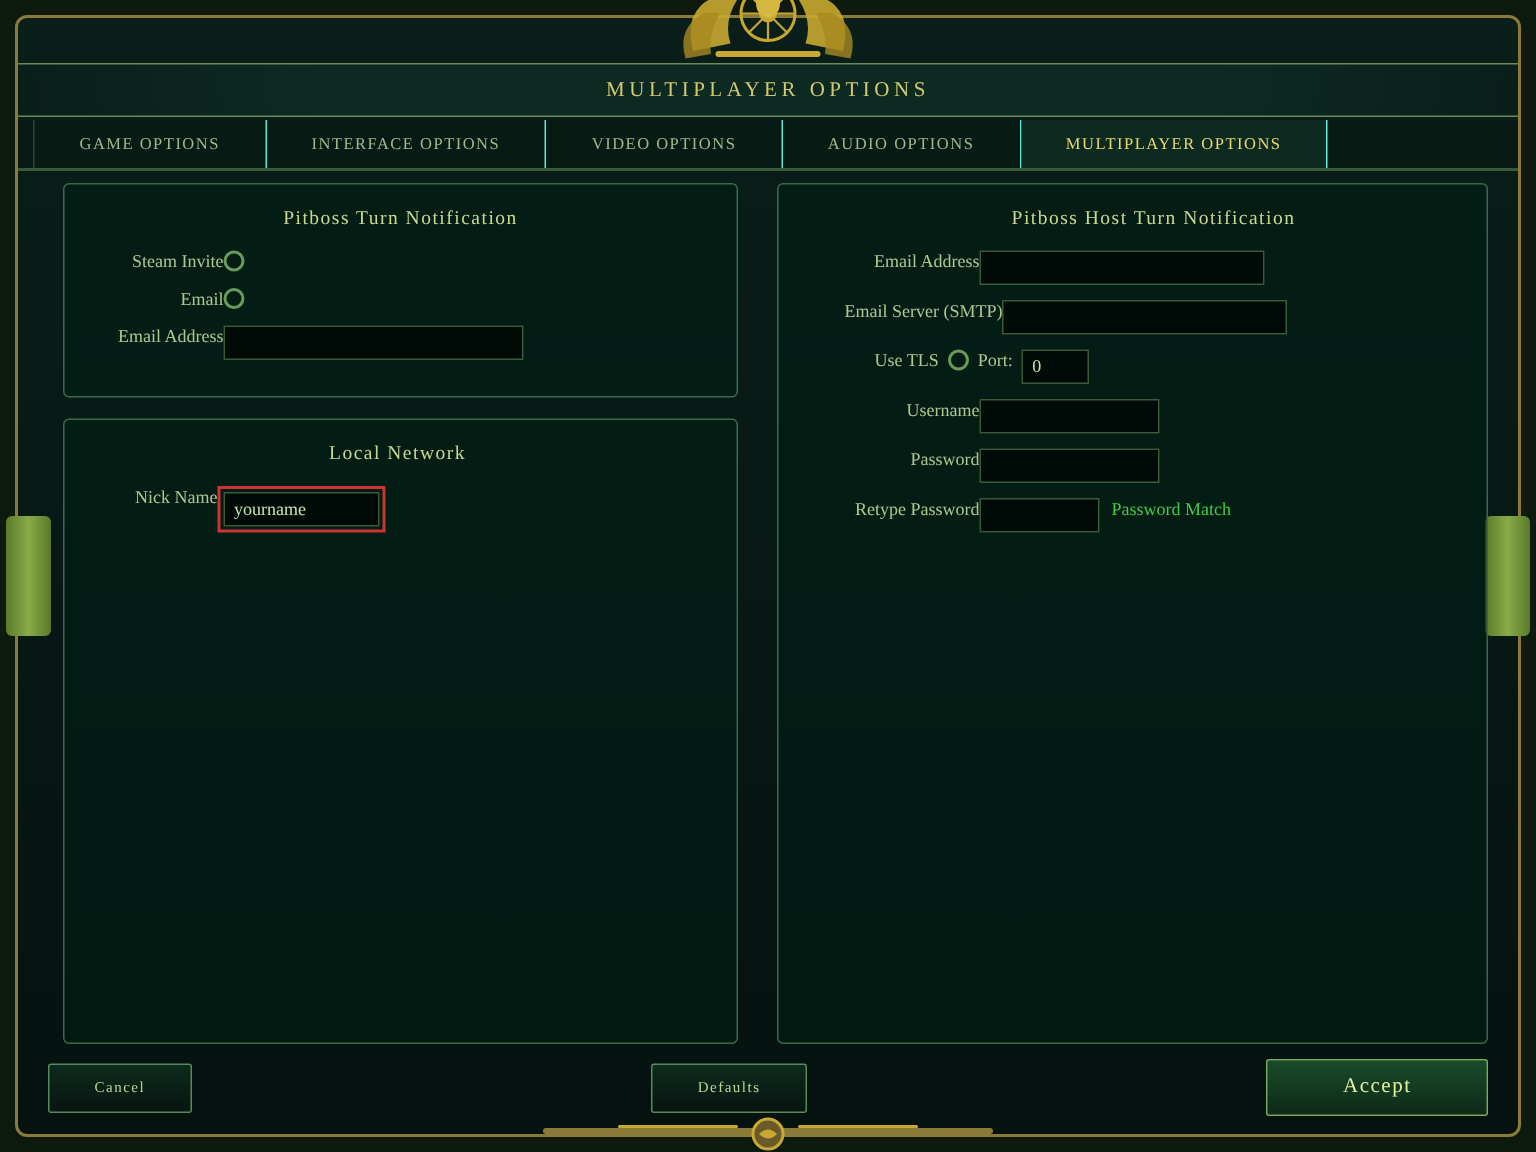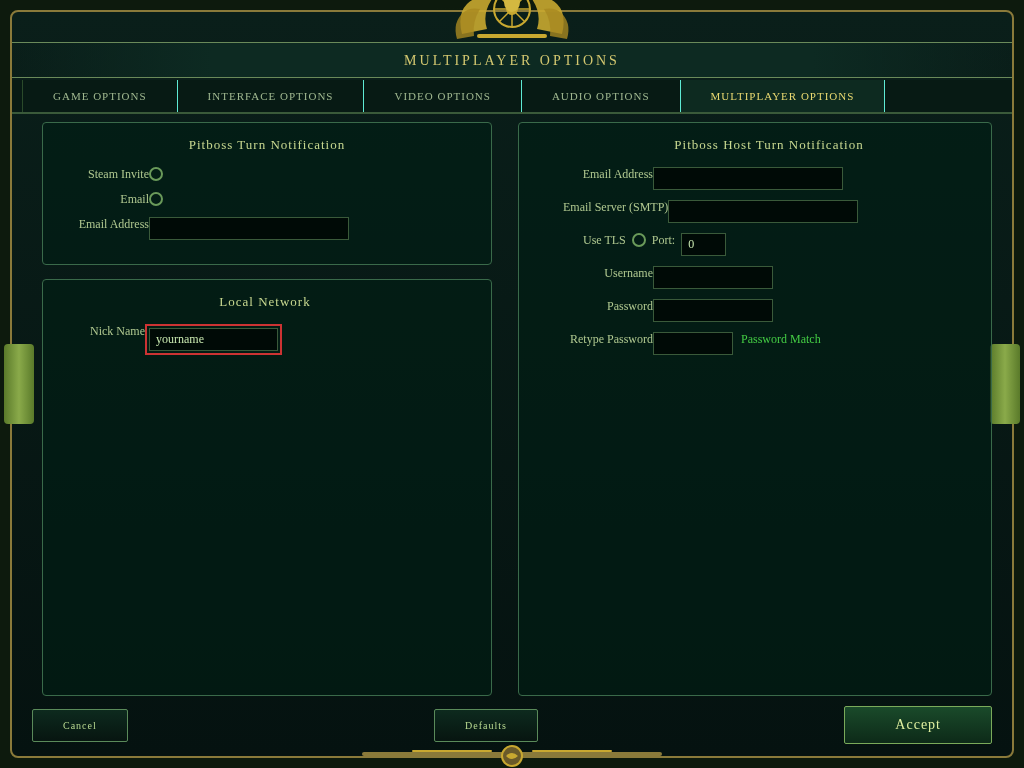--- a/index.html
+++ b/index.html
@@ -166,21 +166,21 @@
       padding: 3px 6px;
       font-size: 12px;
       font-family: inherit;
       outline: none;
     }
 
     .form-input.wide { width: 200px; }
     .form-input.medium { width: 120px; }
     .form-input.small { width: 80px; }
     .form-input.tiny { width: 45px; }
-    .form-input.nick { width: 129px; }
+    .form-input.nick { width: 104px; }
 
     
     .radio-btn {
       width: 14px;
       height: 14px;
       border-radius: 50%;
       border: 2px solid #6a9a5a;
       background: transparent;
       cursor: pointer;
       display: inline-block;

